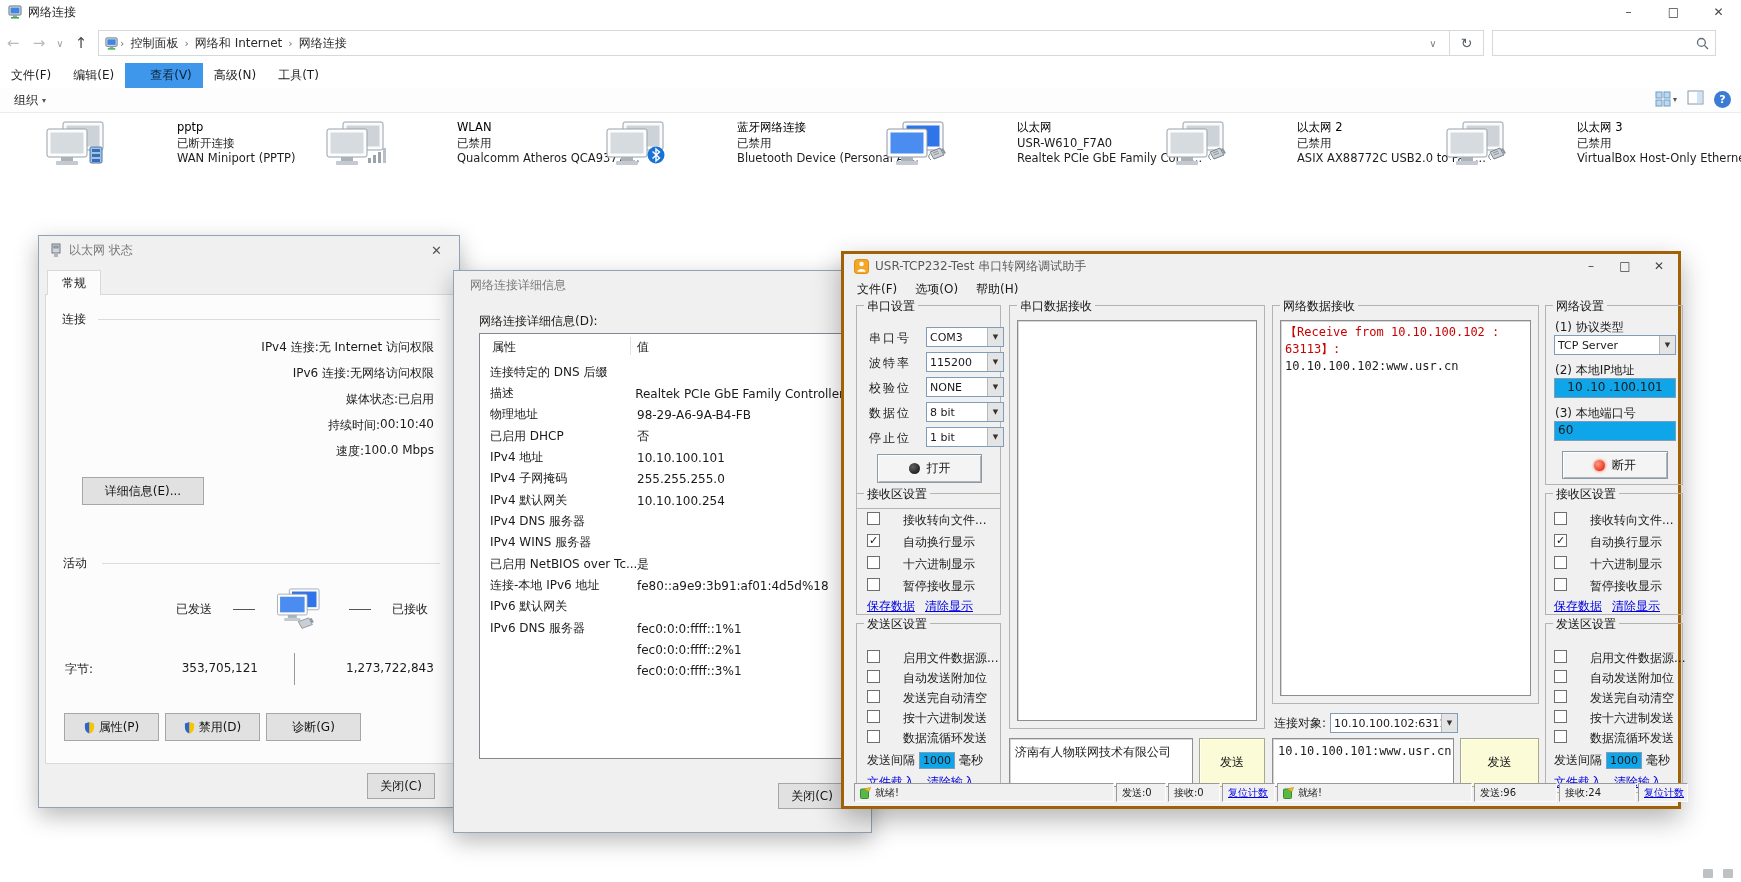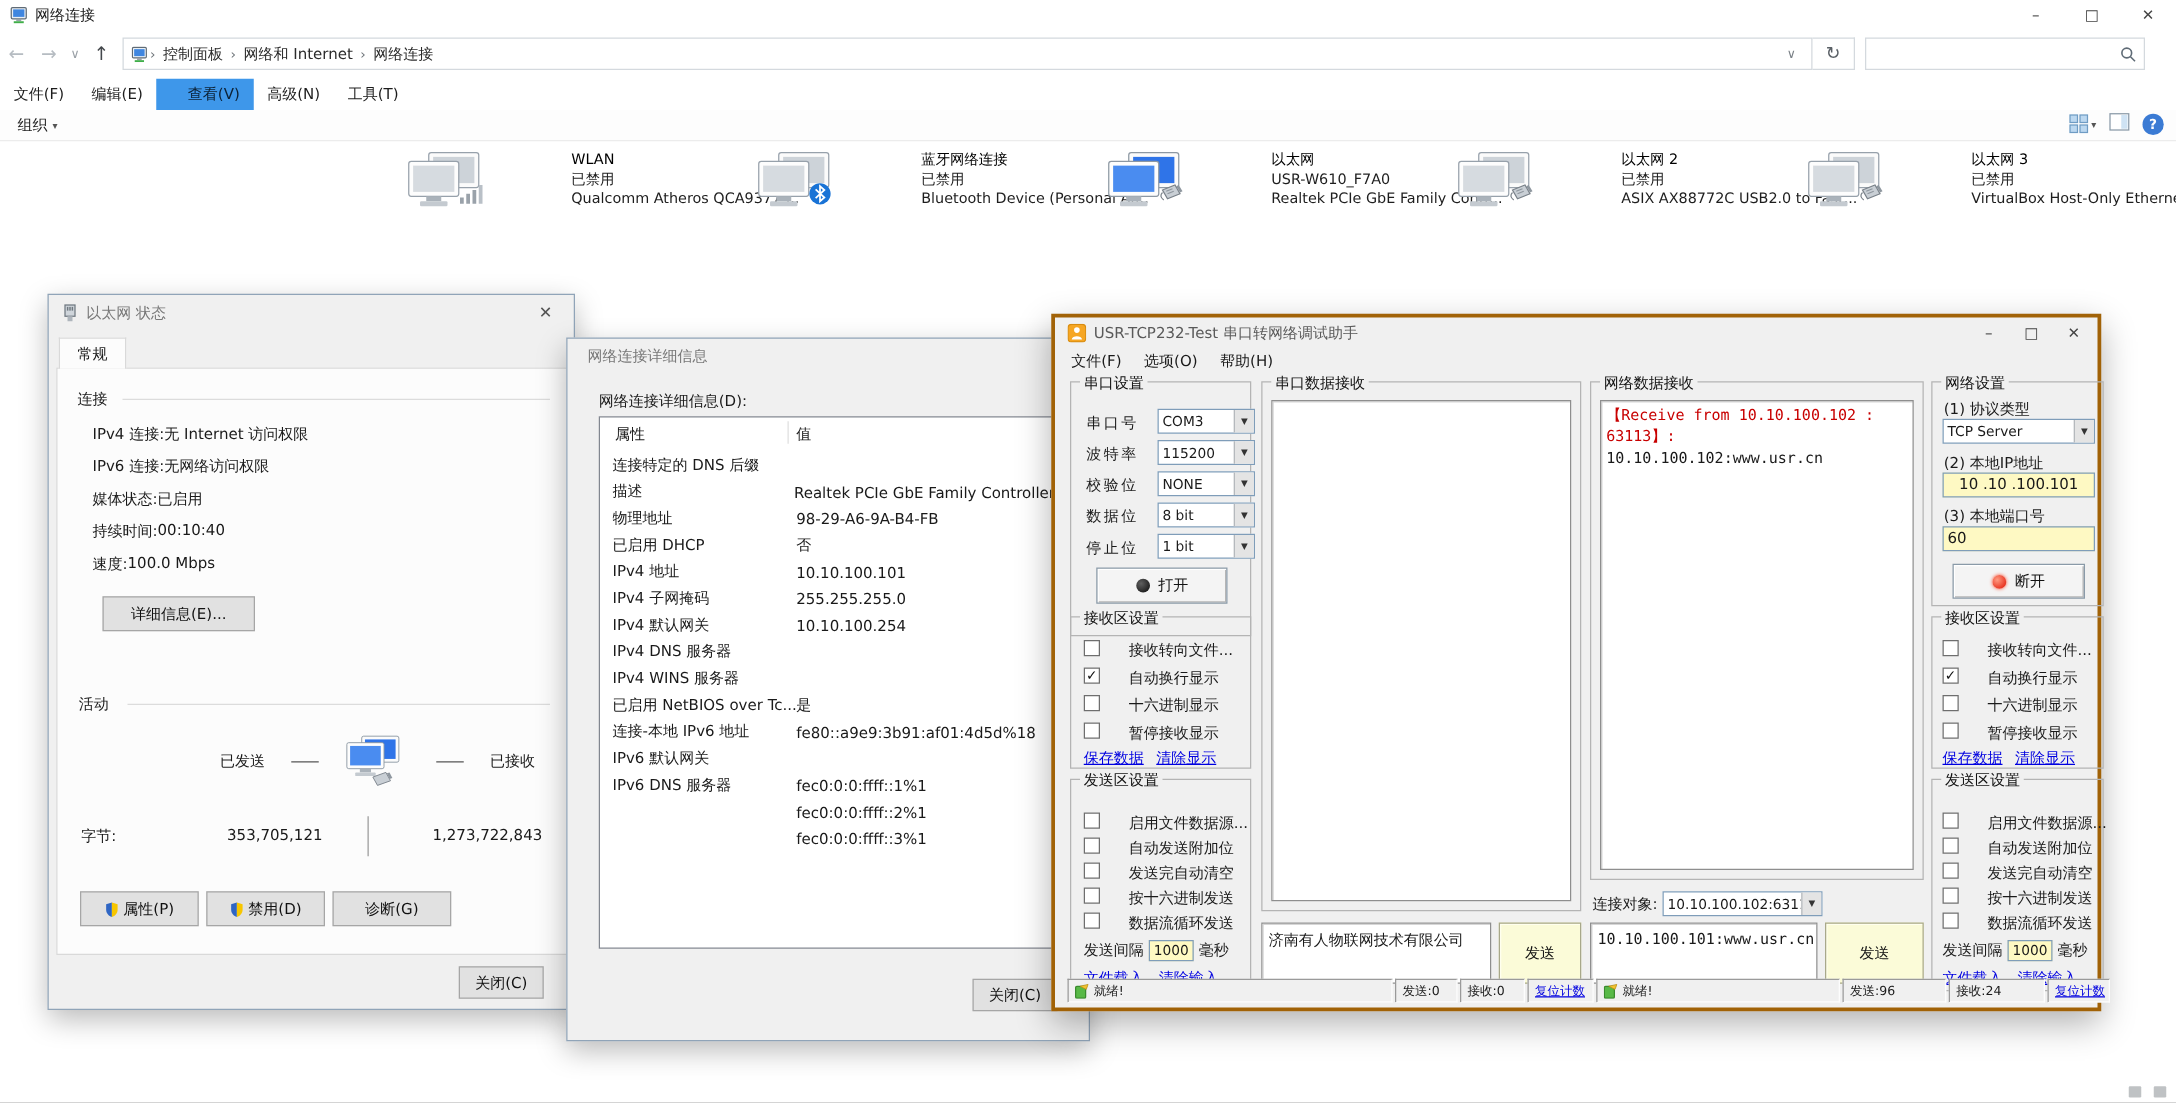--- a/index.html
+++ b/index.html
@@ -41,21 +41,21 @@
   .dlg { position:absolute; background:#f0f0f0; border:1px solid #90a4b8; box-shadow:0 8px 22px rgba(0,0,0,.28); }
   .dlg-tb { position:absolute; top:0; left:0; right:0; height:28px; display:flex; align-items:center; padding-left:11px; color:#787878; }
   .dlg-x { position:absolute; right:0; top:0; width:45px; height:28px; display:flex; align-items:center; justify-content:center; color:#555; font-size:13px; }
   .wbtn { position:absolute; background:#e1e1e1; border:1px solid #a6a6a6; display:flex; align-items:center; justify-content:center; gap:4px; font-size:12px; color:#111; }
 
   
   .tab { position:absolute; left:8px; top:34px; width:54px; height:25px; background:#fcfcfc; border:1px solid #d9d9d9; border-bottom:none; z-index:2; display:flex; align-items:center; justify-content:center; }
   .tabpage { position:absolute; left:6px; top:58px; width:410px; height:470px; background:#fcfcfc; border:1px solid #d9d9d9; }
   .gcap { position:absolute; color:#1a1a1a; }
   .gline { position:absolute; border-top:1px solid #dcdcdc; }
-  .vrow { position:absolute; left:28px; right:20px; height:18px; display:flex; justify-content:flex-start; }
+  .vrow { position:absolute; left:28px; right:20px; height:18px; display:flex; justify-content:flex-end; }
   .divider-v { position:absolute; border-left:1px solid #9a9a9a; }
 
   
   .listbox { position:absolute; left:25px; top:62px; width:370px; height:426px; background:#fff; border:1px solid #828790; }
   .lhead { position:absolute; top:0; left:0; right:0; height:24px; }
   .lhead .hdiv { position:absolute; left:150px; top:3px; height:18px; border-left:1px solid #e0e0e0; }
   .drow { position:absolute; left:10px; right:4px; height:21px; display:flex; align-items:center; }
   .dlbl { width:147px; white-space:nowrap; overflow:hidden; }
   .dval { margin-left:0px; white-space:nowrap; }
 
@@ -79,21 +79,21 @@
   .led.red  { background:radial-gradient(circle at 35% 35%, #ff9a80, #e01000); box-shadow:0 0 3px #ff4020; }
   .cbrow { position:absolute; display:flex; align-items:flex-start; gap:23px; white-space:nowrap; }
   .cb { width:13px; height:13px; border:1px solid #6e6e6e; background:#fff; font-size:11px; line-height:11px; text-align:center; color:#111; flex:none; }
   .lnk { color:#0000e0; text-decoration:underline; white-space:nowrap; }
   .sunken { background:#fff; border:1px solid #8e8e8e; box-shadow:inset 1px 1px 0 #d6d6d6; }
   .panel-txt { position:absolute; font-family:"DejaVu Sans Mono","Liberation Mono",monospace; font-size:12px; line-height:17px; }
   .red { color:#c80000; }
   .sendbtn { position:absolute; background:#fbfbd8; border:1px solid #a8a88a; box-shadow:inset 1px 1px 0 #ffffee; display:flex; align-items:center; justify-content:center; color:#111; }
   .sbar { position:absolute; left:10px; bottom:4px; height:19px; display:flex; gap:2px; font-size:10px; }
   .seg { border:1px solid; border-color:#9a9a9a #fdfdfd #fdfdfd #9a9a9a; background:#f0f0f0; display:flex; align-items:center; gap:4px; padding:0 5px; white-space:nowrap; }
-  .tinput { background:#fef9c3; border:1px solid #7f9db9; padding:1px 3px; font-size:11px; }
+  .tinput { background:#0ea5e9; border:1px solid #7f9db9; padding:1px 3px; font-size:11px; }
   .corner-art { position:absolute; width:10px; height:9px; background:#8a8f94; opacity:.55; border-radius:1px; }
 </style>
 </head>
 <body>
 
 <div class="screen">
 
   <div class="x-titlebar">
     <svg width="14" height="14" viewBox="0 0 14 14">
         <rect x="1" y="1" width="12" height="9" rx="1" fill="#e8eef4" stroke="#5f6b76"></rect>
@@ -165,20 +165,41 @@
       <span>
         <svg width="17" height="15" viewBox="0 0 17 15">
             <rect x="1" y="1" width="15" height="13" fill="#fff" stroke="#8a9aa8"></rect>
             <rect x="10" y="2" width="5" height="11" fill="#cfe3f4"></rect>
           </svg>
       </span>
       <span class="help-dot">?</span>
     </div>
   </div>
 
+  <div class="adapter" style="left:45px">
+    <svg class="ad-ico" viewBox="0 0 70 52">
+        <rect x="18" y="2" width="40" height="28" rx="2" fill="#fbfbfb" stroke="#97a1ab"></rect>
+        <rect x="21.5" y="5.5" width="33" height="21" fill="#cdd3d9"></rect>
+        <rect x="2" y="9" width="40" height="28" rx="2" fill="#fdfdfd" stroke="#97a1ab"></rect>
+        <rect x="5.5" y="12.5" width="33" height="21" fill="#d6dbe0"></rect>
+        <rect x="16" y="37" width="12" height="4" fill="#aab2ba"></rect>
+        <rect x="11" y="41" width="22" height="4" rx="1" fill="#c4cad0"></rect>
+      </svg>
+    <svg class="ad-sub" width="18" height="20" viewBox="0 0 18 20">
+        <rect x="3" y="1" width="12" height="16" rx="1.5" fill="#9fc2e8" stroke="#4a74a8"></rect>
+        <rect x="5" y="3" width="8" height="3" fill="#3b6db4"></rect>
+        <rect x="5" y="8" width="8" height="3" fill="#3b6db4"></rect>
+        <rect x="5" y="13" width="8" height="3" fill="#3b6db4"></rect>
+      </svg>
+    <div class="ad-txt">
+      <div class="ad-name">pptp</div>
+      <div>已断开连接</div>
+      <div>WAN Miniport (PPTP)</div>
+    </div>
+  </div>
 
   <div class="adapter" style="left:325px">
     <svg class="ad-ico" viewBox="0 0 70 52">
         <rect x="18" y="2" width="40" height="28" rx="2" fill="#fbfbfb" stroke="#97a1ab"></rect>
         <rect x="21.5" y="5.5" width="33" height="21" fill="#cdd3d9"></rect>
         <rect x="2" y="9" width="40" height="28" rx="2" fill="#fdfdfd" stroke="#97a1ab"></rect>
         <rect x="5.5" y="12.5" width="33" height="21" fill="#d6dbe0"></rect>
         <rect x="16" y="37" width="12" height="4" fill="#aab2ba"></rect>
         <rect x="11" y="41" width="22" height="4" rx="1" fill="#c4cad0"></rect>
       </svg>

